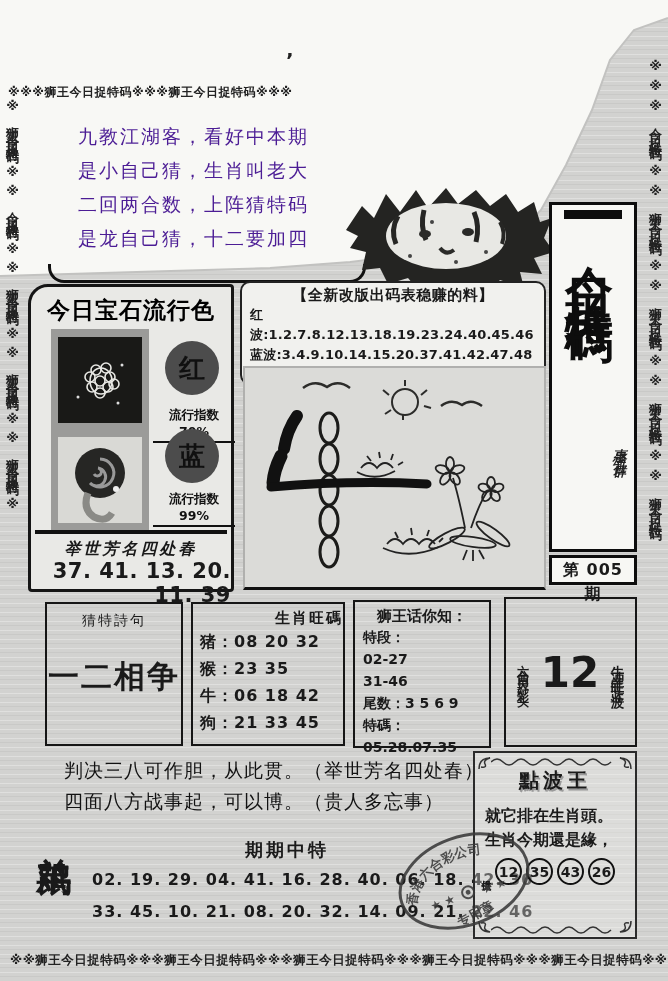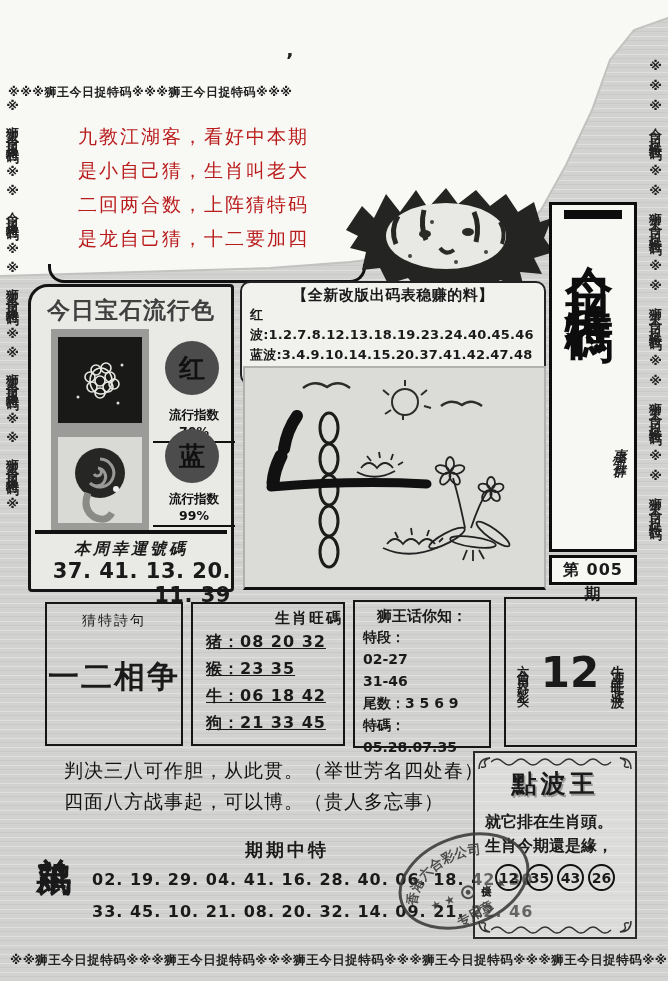--- a/index.html
+++ b/index.html
@@ -16,29 +16,29 @@
   .strip-bottom{left:10px;top:952px;font-size:12.5px;letter-spacing:.5px;}
   .vstrip{writing-mode:vertical-rl;text-orientation:upright;font-weight:bold;
           font-size:13px;color:#222;letter-spacing:4px;}
   .strip-left{left:3px;top:98px;height:860px;}
   .strip-right{left:646px;top:58px;height:900px;letter-spacing:5px;}
   
   .torn{left:0;top:0;}
   .ink-mark{left:286px;top:48px;font-size:20px;font-weight:bold;color:#222;}
   
   .poem{left:78px;top:120px;font-family:"Liberation Serif",serif;
-        font-size:19px;line-height:34px;letter-spacing:2px;color:#b91c1c;}
+        font-size:19px;line-height:34px;letter-spacing:2px;color:#4c1d95;}
   .poem-underline{left:48px;top:264px;width:312px;height:16px;
         border-left:3px solid #111;border-right:3px solid #111;
         border-bottom:3px solid #111;border-radius:0 0 16px 16px;}
   
   .gem-box{left:28px;top:284px;width:206px;height:308px;background:#e9e9e6;
         border:3px solid #151515;border-radius:20px 4px 4px 4px;box-sizing:border-box;}
   .gem-title{left:0;top:8px;width:200px;text-align:center;font-size:23px;
-        font-weight:bold;letter-spacing:1px;color:#404040;}
+        font-weight:bold;letter-spacing:1px;color:#000000;}
   .gem-panel{left:20px;top:42px;width:98px;height:202px;background:#9b9b99;}
   .gem-photo{left:7px;width:84px;}
   .red-badge,.blue-badge{left:134px;width:54px;height:54px;border-radius:50%;
         background:#4c4c4c;text-align:center;line-height:54px;
         font-size:26px;font-weight:bold;color:#101010;}
   .index-label{left:122px;width:82px;text-align:center;font-size:12.5px;
         font-weight:bold;border-bottom:2px solid #111;padding-bottom:2px;color:#111;}
   .gem-sep{left:4px;top:243px;width:192px;height:4px;background:#111;}
   .lucky-title{left:0;top:252px;width:200px;text-align:center;font-size:16px;
         font-weight:bold;font-style:italic;letter-spacing:3px;
@@ -64,42 +64,42 @@
   .issue-box{left:549px;top:555px;width:88px;height:30px;background:#f7f7f4;
         border:3px solid #0d0d0d;box-sizing:border-box;text-align:center;
         font-size:16px;font-weight:bold;line-height:24px;letter-spacing:1px;}
   
   .mid-box{background:transparent;border:2px solid #161616;box-sizing:border-box;}
   .verse-box{left:45px;top:602px;width:138px;height:144px;}
   .verse-header{margin-top:8px;text-align:center;font-size:14px;font-weight:normal;letter-spacing:2px;}
   .verse-text{margin-top:26px;text-align:center;font-size:31px;font-weight:bold;letter-spacing:2px;}
   .zodiac-box{left:191px;top:602px;width:154px;height:144px;}
   .zodiac-header{margin-top:5px;text-align:right;font-size:15px;font-weight:bold;letter-spacing:2px;}
-  .zodiac-row{padding-left:13px;font-size:16px;font-weight:bold;line-height:27px;letter-spacing:1px;text-decoration:underline;}
+  .zodiac-row{padding-left:7px;font-size:16px;font-weight:bold;line-height:27px;letter-spacing:1px;}
   .tips-box{left:353px;top:600px;width:138px;height:148px;}
   .tips-header{margin-top:5px;text-align:center;font-size:15px;font-weight:bold;}
   .tips-row{padding-left:8px;font-size:14px;font-weight:bold;line-height:22px;}
   .luck-box{left:504px;top:597px;width:133px;height:150px;display:flex;
         justify-content:space-between;align-items:center;padding:6px 8px;}
   .luck-left{writing-mode:vertical-rl;text-orientation:upright;font-size:12px;
         font-weight:bold;letter-spacing:5px;}
   .luck-number{font-size:42px;font-weight:bold;}
   .luck-right{writing-mode:vertical-rl;text-orientation:upright;font-size:13.5px;
         font-weight:bold;letter-spacing:6px;}
   
   .sentence{left:64px;font-family:"Liberation Serif",serif;font-size:19px;
         letter-spacing:1px;color:#121212;}
   .bottom-zodiac{left:36px;top:830px;writing-mode:vertical-rl;text-orientation:upright;
         font-size:35px;font-weight:bold;letter-spacing:2px;line-height:1;}
   .recommend-header{left:245px;top:838px;font-size:18px;font-weight:bold;letter-spacing:3px;}
   .numbers-row{left:92px;width:370px;font-size:16px;font-weight:bold;letter-spacing:1px;white-space:nowrap;}
   
   .wave-box{left:473px;top:751px;width:164px;height:188px;border:2px solid #2b2b2b;
         box-sizing:border-box;background:rgba(240,240,238,.35);}
-  .wave-title{margin-top:14px;text-align:center;font-size:25px;font-weight:bold;
+  .wave-title{margin-top:14px;text-align:center;font-size:20px;font-weight:bold;
         letter-spacing:4px;text-shadow:1.5px 1.5px 0 #9a9a9a;}
   .wave-line{padding-left:10px;font-size:16px;font-weight:bold;line-height:24px;}
   .provide-row{margin-top:6px;display:flex;align-items:center;padding-left:6px;gap:4px;}
   .provide-label{writing-mode:vertical-rl;text-orientation:upright;font-size:10px;
         font-weight:bold;line-height:1;}
   .num-circle{display:inline-flex;width:27px;height:27px;border:2.5px solid #111;
         border-radius:50%;align-items:center;justify-content:center;
         font-size:14px;font-weight:bold;box-sizing:border-box;}
   .stamp{left:388px;top:822px;opacity:.88;}
 </style>
@@ -169,21 +169,21 @@
       <path d="M42,36 m0,-14 a14,14 0 1 1 -10,24 a9,9 0 1 0 8,-15 a4,4 0 1 1 -4,6" stroke="#999" stroke-width="3" fill="none"></path>
       <path d="M30,56 q-6,16 6,24 q12,6 18,-4" stroke="#8a8a86" stroke-width="7" fill="none"></path>
       <circle cx="58" cy="52" r="3" fill="#eee"></circle>
     </svg>
   </div>
   <div class="abs red-badge" style="top:54px;">红</div>
   <div class="abs index-label" style="top:120px;">流行指数 70%</div>
   <div class="abs blue-badge" style="top:142px;">蓝</div>
   <div class="abs index-label" style="top:204px;">流行指数 99%</div>
   <div class="abs gem-sep"></div>
-  <div class="abs lucky-title">本周幸運號碼</div>
+  <div class="abs lucky-title">举世芳名四处春</div>
   <div class="abs lucky-numbers">37. 41. 13. 20. 11. 39</div>
 </div>
 
 <div class="abs code-box">
   <div class="code-title">【全新改版出码表稳赚的料】</div>
   <div class="code-line">红波:1.2.7.8.12.13.18.19.23.24.40.45.46</div>
   <div class="code-line">蓝波:3.4.9.10.14.15.20.37.41.42.47.48</div>
   <div class="code-line">绿波:11.16.17.21.22.43.44.49</div>
 </div>
 

